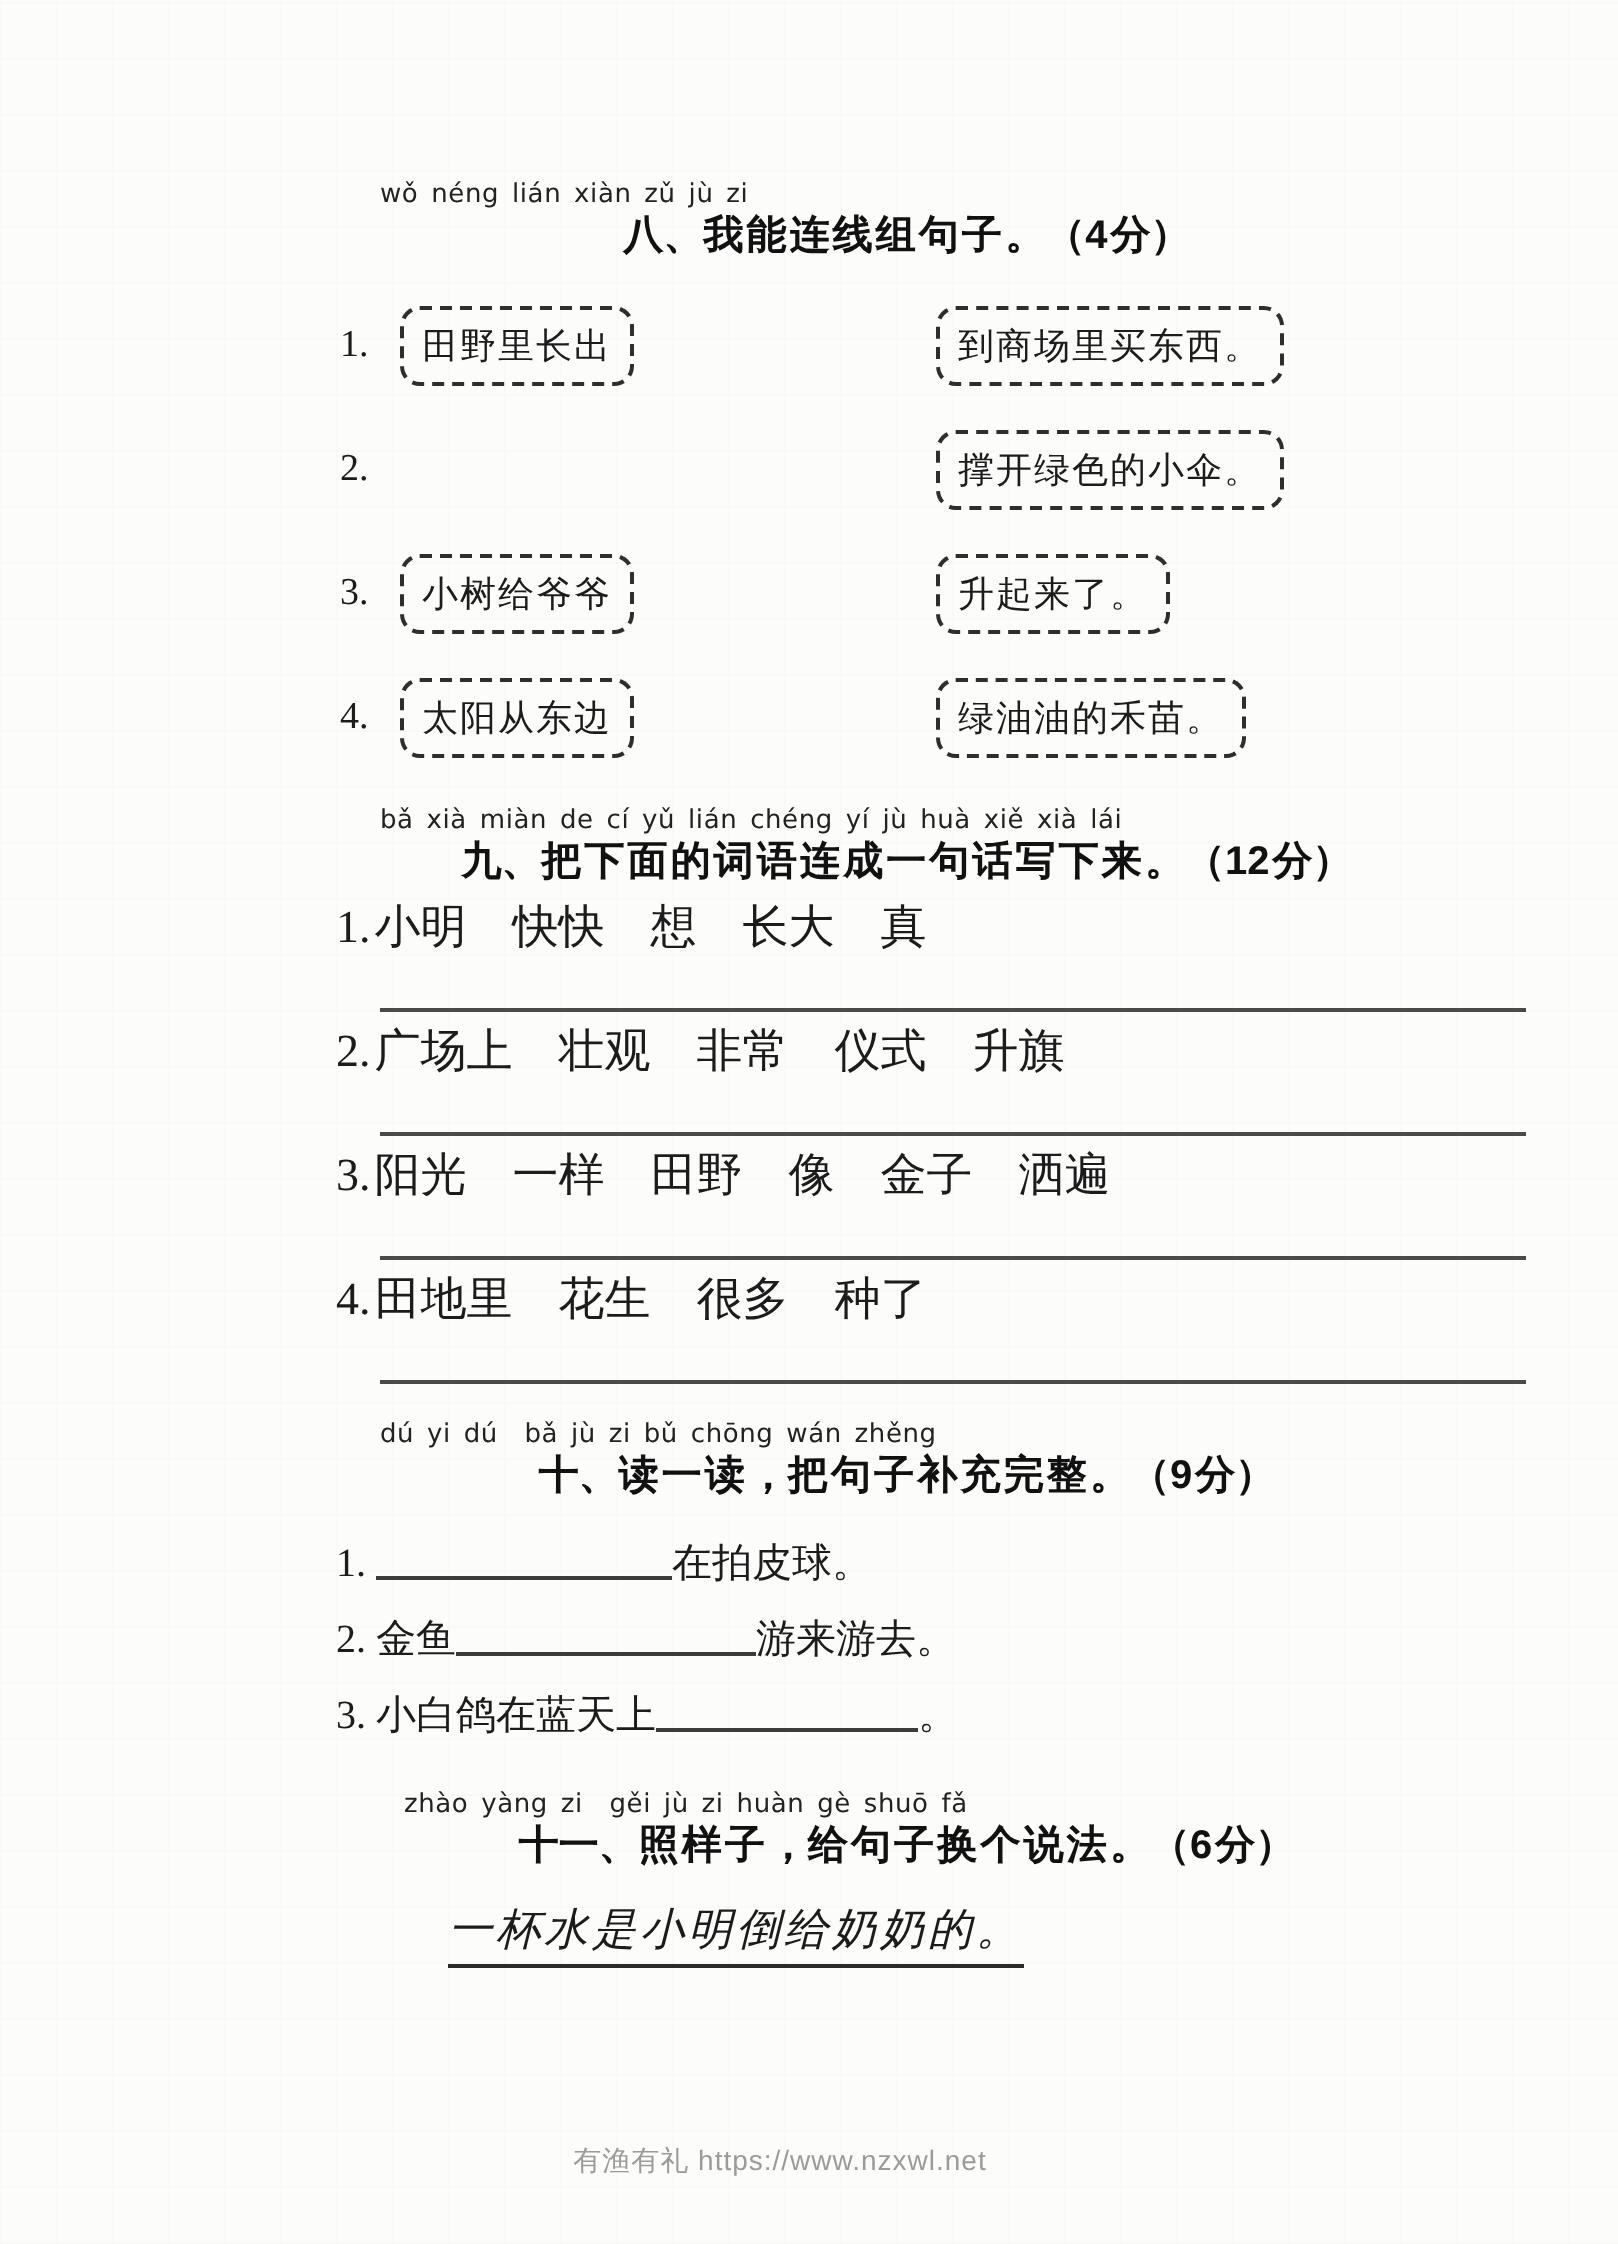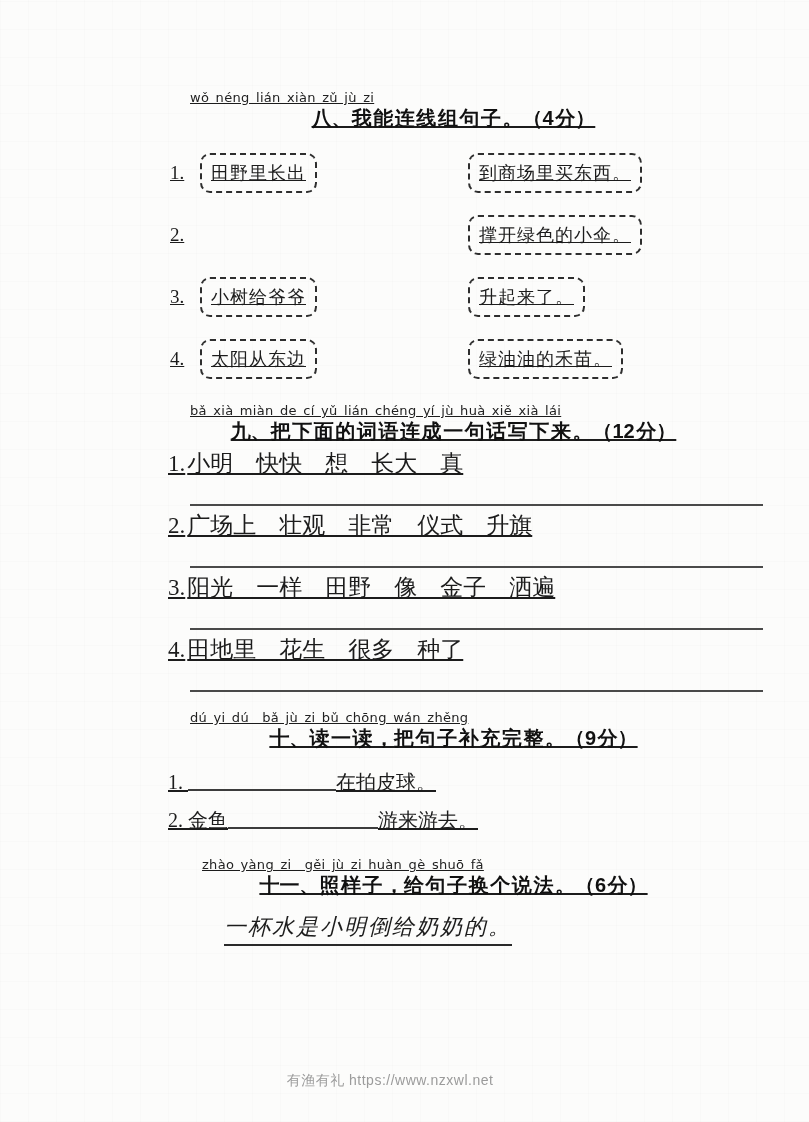--- a/index.html
+++ b/index.html
@@ -12,21 +12,20 @@
     position: relative;
     width: 809px;
     height: 1122px;
     margin: 0 auto;
     background:
       repeating-linear-gradient(0deg, rgba(0,0,0,0.012) 0 1px, transparent 1px 28px),
       repeating-linear-gradient(90deg, rgba(0,0,0,0.012) 0 1px, transparent 1px 28px),
       #fcfcfb;
     overflow: hidden;
     padding: 90px 46px 0 150px;
-    text-decoration: underline;
   }
 
   
   .pinyin {
     font-family: "DejaVu Sans", "Liberation Sans", sans-serif;
     font-size: 13px;
     color: #222;
     letter-spacing: 0.3px;
     word-spacing: 2px;
     margin-left: 40px;
@@ -195,20 +194,21 @@
     <div class="q9-item"><span class="qn">4.</span><span>田地里　花生　很多　种了</span></div>
     <div class="answer-line"></div>
   </div>
 
   <div class="mt-sec-sm">
     <div class="pinyin">dú yi dú　bǎ jù zi bǔ chōng wán zhěng</div>
     <div class="sec-title">十、读 一 读 ，把 句 子 补 充 完 整 。（9 分）</div>
 
     <div class="q10-item" style="margin-top:12px"><span>1.</span> <span></span><span class="blank w1"></span><span>在拍皮球。</span></div>
     <div class="q10-item"><span>2.</span> <span>金鱼</span><span class="blank w2"></span><span>游来游去。</span></div>
+    <div class="q10-item"><span>3.</span> <span>小白鸽在蓝天上</span><span class="blank w3"></span><span>。</span></div>
   </div>
 
   <div class="mt-sec-sm">
     <div class="pinyin" style="margin-left:52px">zhào yàng zi　gěi jù zi huàn gè shuō fǎ</div>
     <div class="sec-title">十一、照 样 子 ，给 句 子 换 个 说 法 。（6 分）</div>
     <div><span class="answer-sentence">一杯水是小明倒给奶奶的。</span></div>
   </div>
 
   <div class="footer">有渔有礼 https://www.nzxwl.net</div>
 

